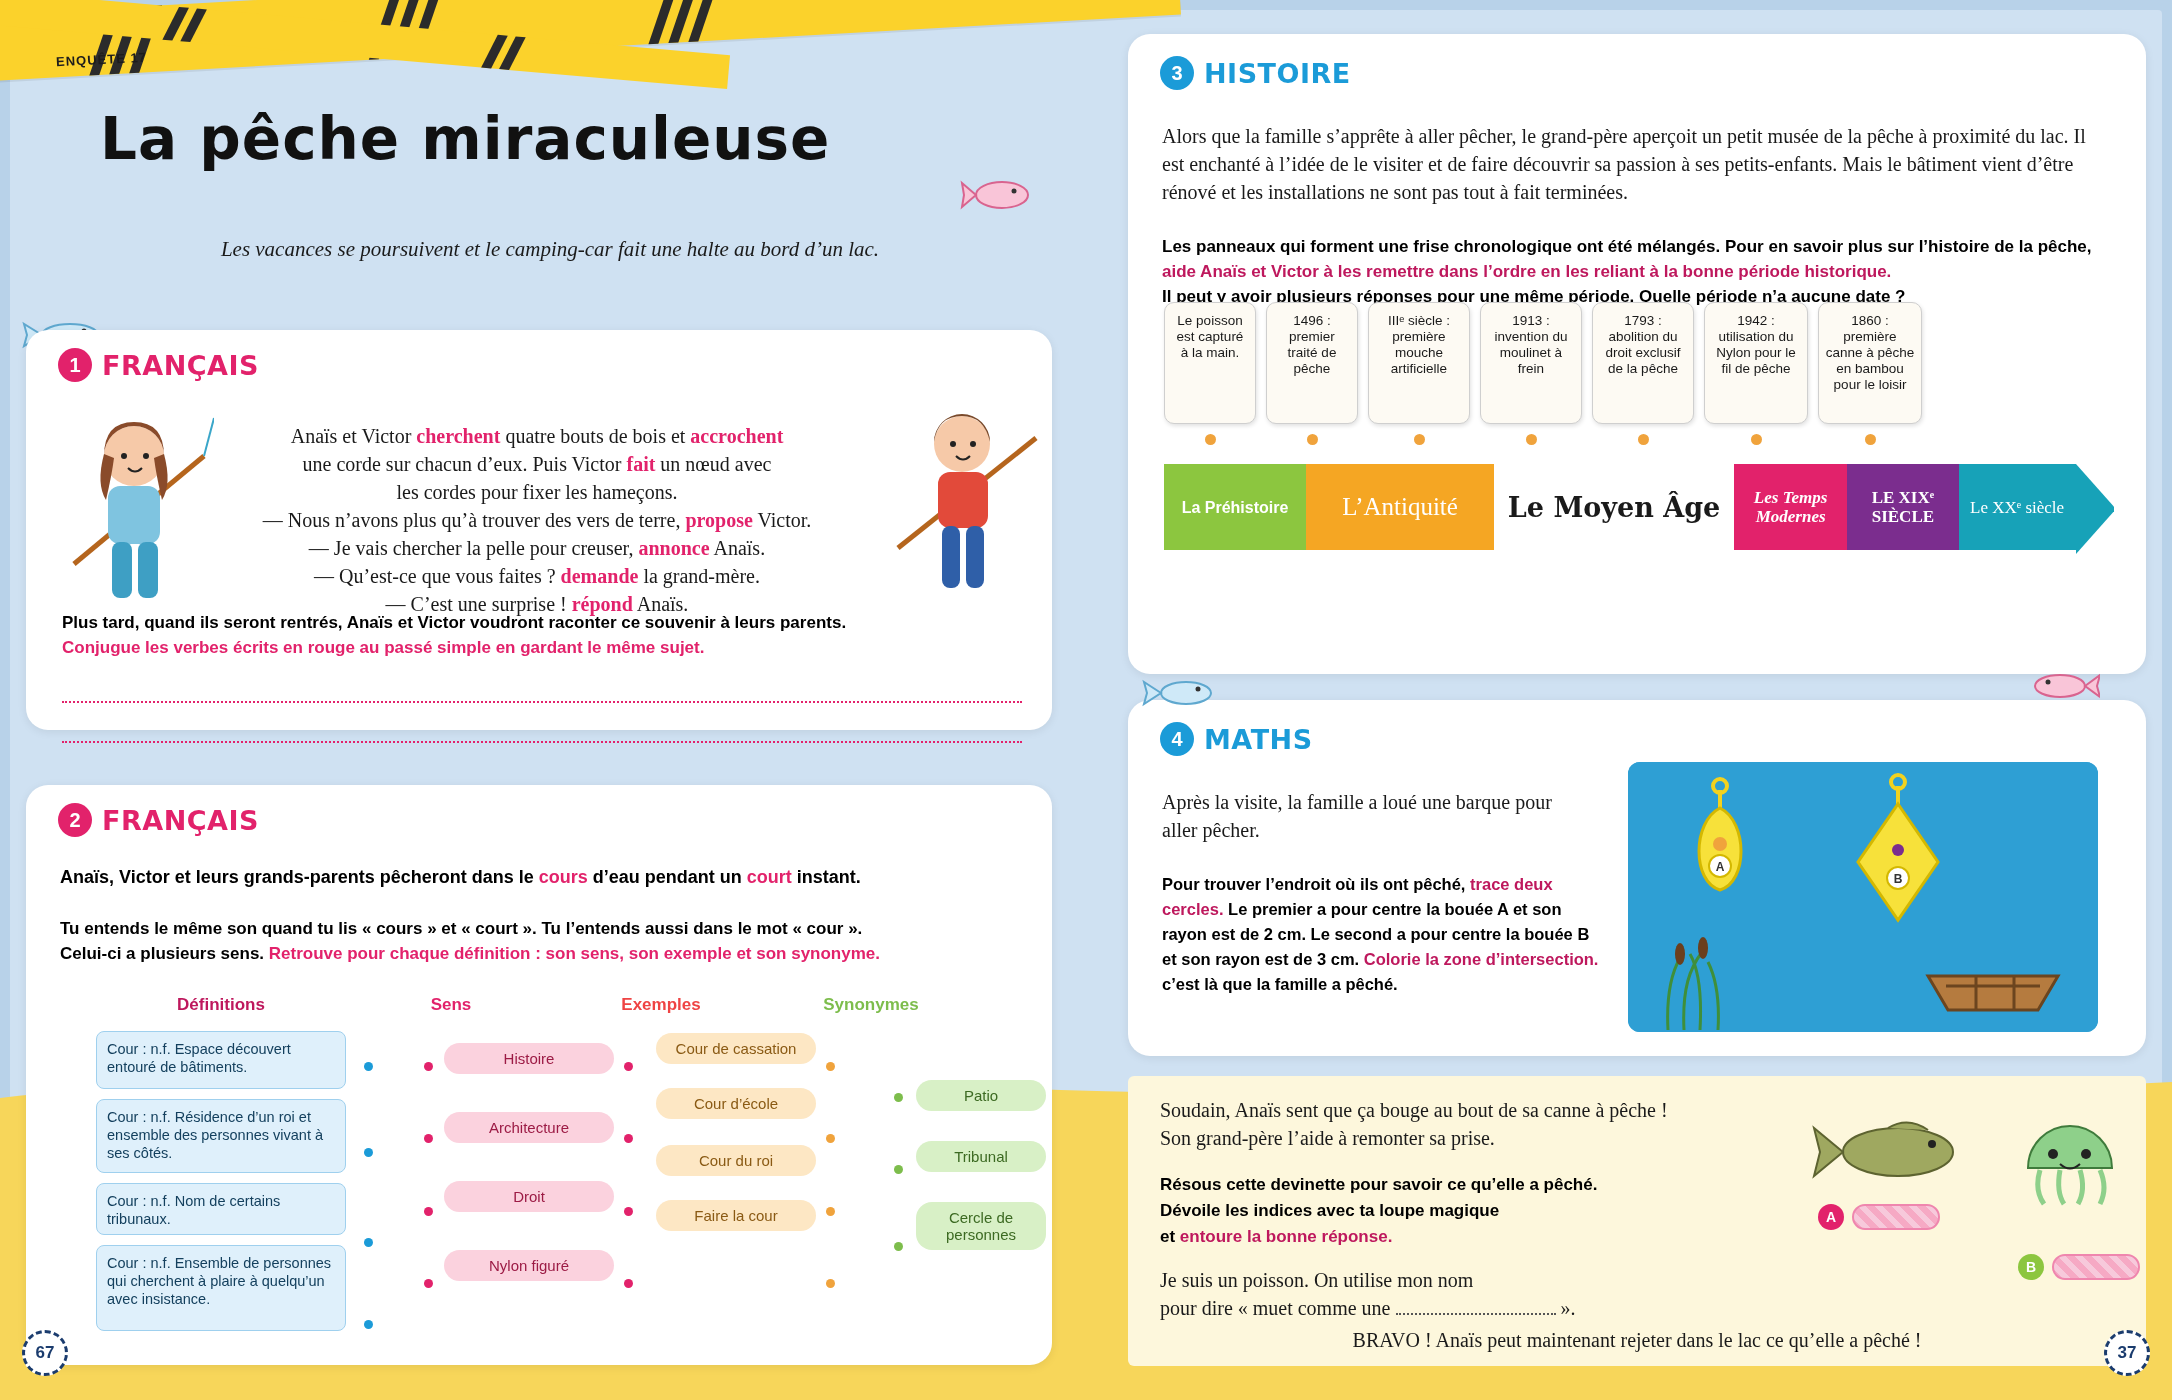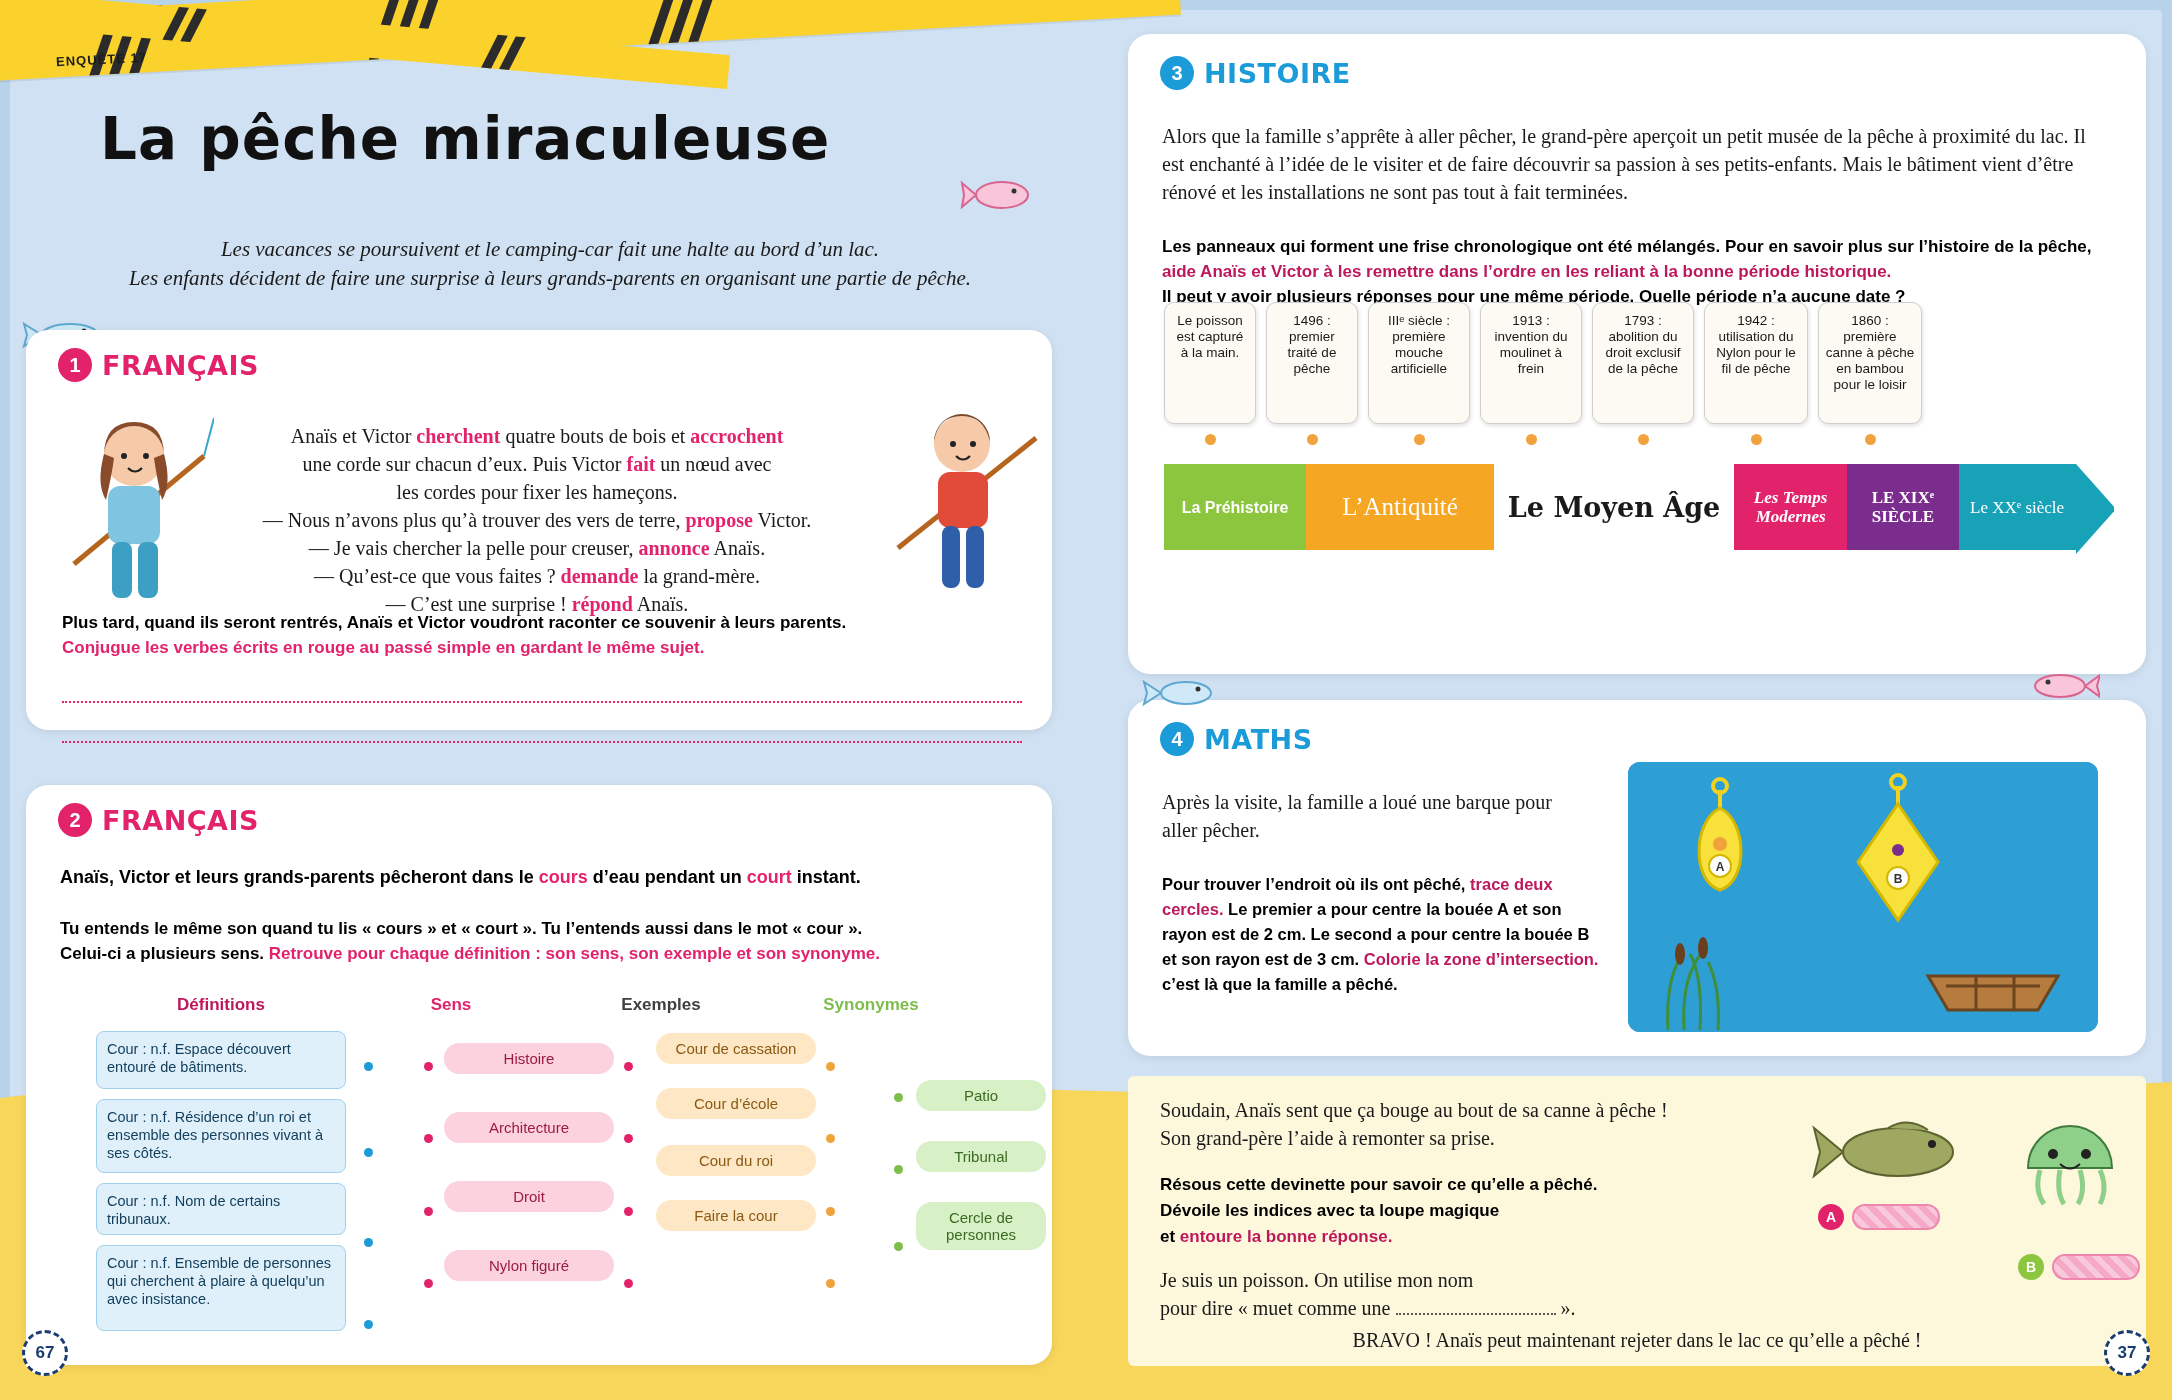--- a/index.html
+++ b/index.html
@@ -189,21 +189,20 @@
   <circle cx="54" cy="16" r="2.5" fill="#333"></circle>
 </svg>
 <svg style="position:absolute;left:20px;top:318px" width="90" height="34">
   <ellipse cx="50" cy="17" rx="28" ry="11" fill="#cfe9f8" stroke="#5fa8cf" stroke-width="2"></ellipse>
   <path d="M22,17 L4,6 L7,17 L4,28 Z" fill="#cfe9f8" stroke="#5fa8cf" stroke-width="2"></path>
   <circle cx="64" cy="13" r="2.5" fill="#333"></circle>
 </svg>
 
 <div class="intro">
   <div>Les vacances se poursuivent et le camping-car fait une halte au bord d’un lac.</div>
-  <div>Les enfants décident de faire une surprise à leurs grands-parents en organisant une partie de pêche.</div>
 </div>
 
 <div class="card" style="left:26px; top:330px; width:1026px; height:400px;">
   <div class="sec-head" style="margin:18px 0 0 32px">
     <span class="badge">1</span>
     <span class="sec-title">FRANÇAIS</span>
   </div>
 
   <svg class="girl" style="left:38px; top:74px" width="150" height="200">
     <line x1="10" y1="160" x2="140" y2="52" stroke="#b5651d" stroke-width="5"></line>
@@ -262,21 +261,21 @@
 
   <div class="sans" style="position:absolute;left:34px;top:80px;width:960px">
     <div class="bold" style="font-size:18px">Anaïs, Victor et leurs grands-parents pêcheront dans le <span class="red">cours</span> d’eau pendant un <span class="red">court</span> instant.</div>
     <div class="bold" style="margin-top:26px">Tu entends le même son quand tu lis « cours » et « court ». Tu l’entends aussi dans le mot « cour ».</div>
     <div class="bold">Celui-ci a plusieurs sens. <span class="red">Retrouve pour chaque définition : son sens, son exemple et son synonyme.</span></div>
   </div>
 
   <div style="position:absolute;left:70px;top:210px;width:920px;display:flex">
     <div class="colhead bluec" style="width:250px;text-align:center">Définitions</div>
     <div class="colhead" style="width:210px;text-align:center;color:#e2226b">Sens</div>
-    <div class="colhead" style="width:210px;text-align:center;color:#404040">Exemples</div>
+    <div class="colhead" style="width:210px;text-align:center;color:#ef4444">Exemples</div>
     <div class="colhead" style="width:210px;text-align:center;color:#7dbd4c">Synonymes</div>
   </div>
 
   <div style="position:absolute;left:70px;top:246px;width:250px">
     <div class="defbox" style="height:58px">Cour : n.f. Espace découvert entouré de bâtiments.</div>
     <div class="defbox" style="height:74px;margin-top:10px">Cour : n.f. Résidence d’un roi et ensemble des personnes vivant à ses côtés.</div>
     <div class="defbox" style="height:52px;margin-top:10px">Cour : n.f. Nom de certains tribunaux.</div>
     <div class="defbox" style="height:86px;margin-top:10px">Cour : n.f. Ensemble de personnes qui cherchent à plaire à quelqu’un avec insistance.</div>
   </div>
 

